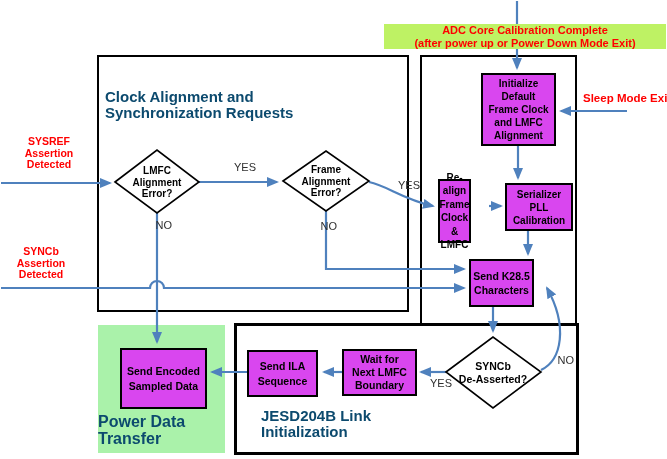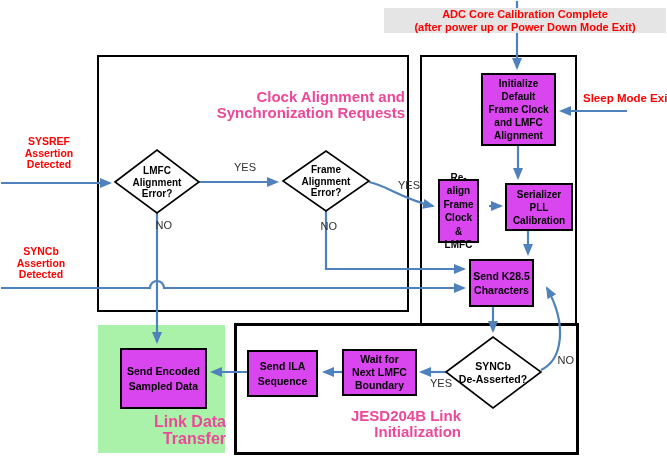--- a/index.html
+++ b/index.html
@@ -5,21 +5,21 @@
   :root{
     --arrow:#4f81bd; --annotation:#ff0000; --valid_bg:#aaf2aa; --line:#000000; --label:#2f2f2f;
   }
   html,body{margin:0;padding:0;background:#fff;}
   .canvas{position:relative;width:667px;height:459px;background:#fff;overflow:hidden;
           font-family:"Liberation Sans","DejaVu Sans",sans-serif;}
   .abs{position:absolute;box-sizing:border-box;}
   .container{border:2px solid var(--line);background:transparent;}
   .node{border:2px solid var(--line);background:#d946ef;display:flex;align-items:center;justify-content:center;
         text-align:center;font-weight:bold;color:#000;white-space:pre-line;}
-  .title{font-weight:bold;color:#ec4899;text-align:right;white-space:pre-line;}
+  .title{font-weight:bold;color:#0c4a6e;text-align:left;white-space:pre-line;}
   .red{color:var(--annotation);font-weight:bold;text-align:center;white-space:pre-line;}
   .lbl{color:var(--label);font-size:11px;text-align:right;}
   .dtext{font-weight:bold;color:#000;text-align:center;white-space:pre-line;
          transform:translate(-50%,-50%);}
   svg.overlay{position:absolute;left:0;top:0;pointer-events:none;}
   .conn{stroke:var(--arrow);stroke-width:2.2;fill:none;}
   .decision{fill:#fff;stroke:var(--line);stroke-width:1.6;}
   .ah{fill:var(--arrow);}
 </style>
 </head>
@@ -58,21 +58,21 @@
     <polygon class="decision" points="115,182 157,150 199,182 157,213"></polygon>
     <polygon class="decision" points="283,181 326,151 369,181 326,211"></polygon>
     <polygon class="decision" points="446,372 493,337 541,372 493,408"></polygon>
   </svg>
 
   <div class="abs node" style="left:481px;top:73px;width:75px;height:73px;font-size:10px;line-height:13px;">Initialize
 Default
 Frame Clock
 and LMFC
 Alignment</div>
-  <div class="abs node" style="left:438px;top:179px;width:41px;height:64px;font-size:10px;line-height:13.5px;">Re-align
+  <div class="abs node" style="left:438px;top:179px;width:33px;height:64px;font-size:10px;line-height:13.5px;">Re-align
 Frame
 Clock
 &amp; LMFC</div>
   <div class="abs node" style="left:505px;top:183px;width:68px;height:48px;font-size:10px;line-height:13px;">Serializer
 PLL
 Calibration</div>
   <div class="abs node" style="left:469px;top:259px;width:65px;height:48px;font-size:10.5px;line-height:14px;">Send K28.5
 Characters</div>
   <div class="abs node" style="left:120px;top:348px;width:87px;height:61px;font-size:10.5px;line-height:15px;">Send Encoded
 Sampled Data</div>
@@ -88,24 +88,24 @@
   <div class="abs dtext" style="left:326px;top:181px;width:90px;font-size:10px;line-height:11.5px;">Frame
 Alignment
 Error?</div>
   <div class="abs dtext" style="left:493px;top:372px;width:100px;font-size:10.5px;line-height:12.5px;">SYNCb
 De-Asserted?</div>
 
   <div class="abs title" style="left:105px;top:89px;width:300px;font-size:15px;line-height:15.5px;">Clock Alignment and
 Synchronization Requests</div>
   <div class="abs title" style="left:261px;top:408px;width:200px;font-size:15px;line-height:15.5px;">JESD204B Link
 Initialization</div>
-  <div class="abs title" style="left:98px;top:413px;width:128px;font-size:16px;line-height:17px;">Link Data
+  <div class="abs title" style="left:98px;top:413px;width:128px;font-size:16px;line-height:17px;">Power Data
 Transfer</div>
 
-  <div class="abs red" style="left:384px;top:8px;width:282px;font-size:11px;line-height:12.5px;background:#e5e5e5;">ADC Core Calibration Complete
+  <div class="abs red" style="left:384px;top:24px;width:282px;font-size:11px;line-height:12.5px;background:#bef264;">ADC Core Calibration Complete
 (after power up or Power Down Mode Exit)</div>
   <div class="abs red" style="left:583px;top:92px;font-size:11.5px;white-space:nowrap;">Sleep Mode Exit</div>
   <div class="abs red" style="left:9px;top:136px;width:80px;font-size:10.5px;line-height:11.5px;">SYSREF
 Assertion
 Detected</div>
   <div class="abs red" style="left:1px;top:246px;width:80px;font-size:10.5px;line-height:11.5px;">SYNCb
 Assertion
 Detected</div>
 
   <div class="abs lbl" style="left:228px;top:161px;width:28px;">YES</div>

